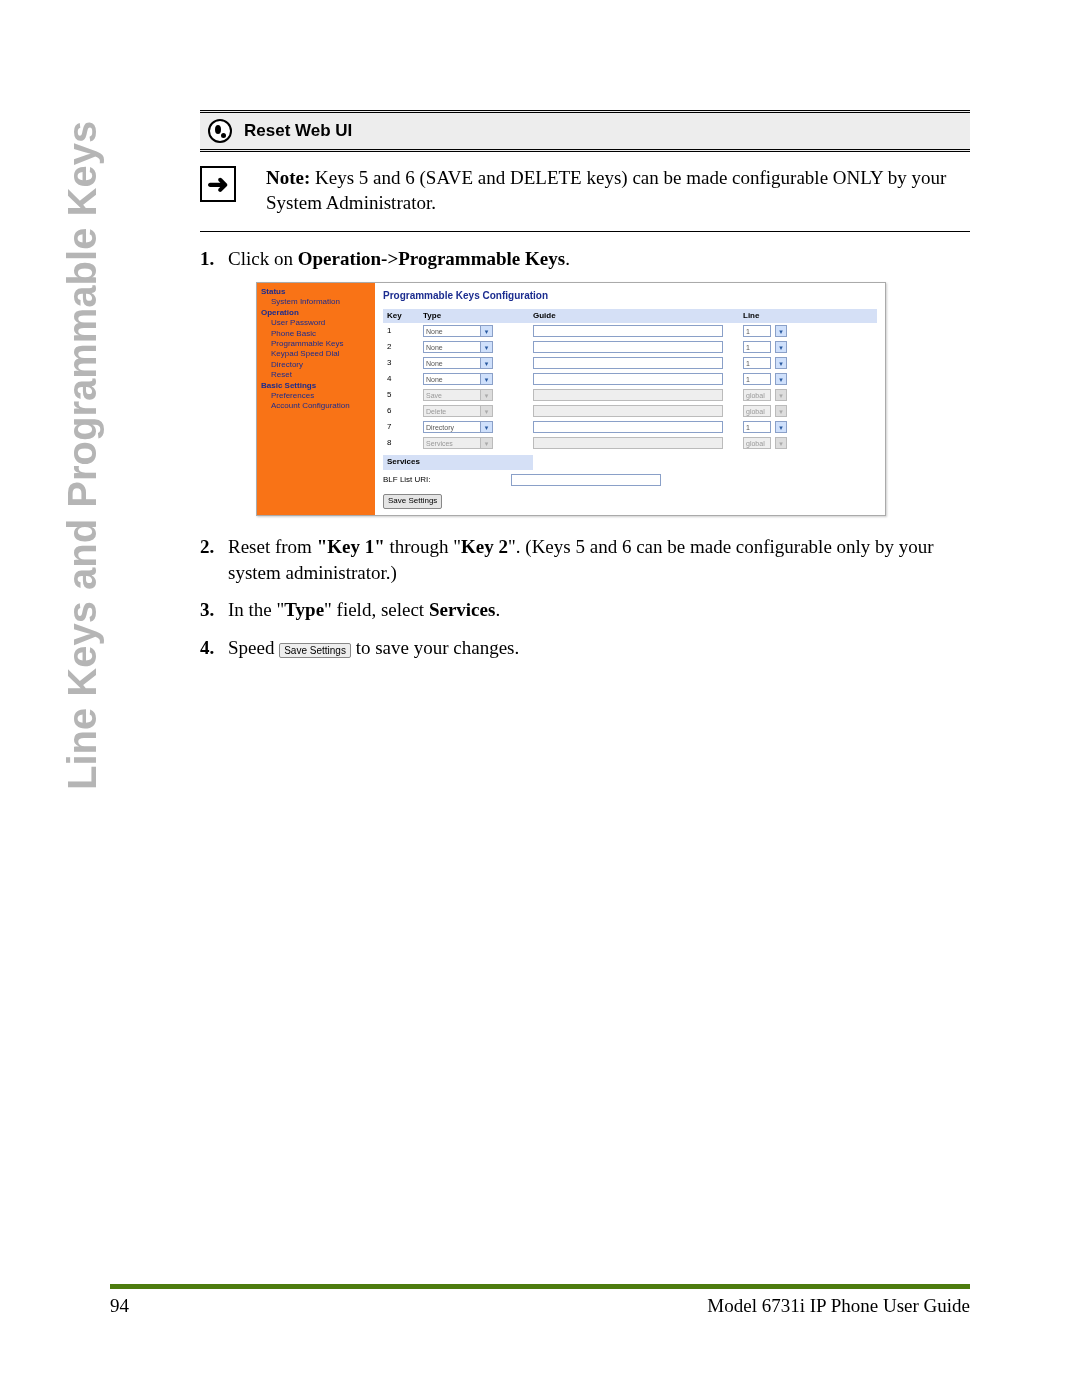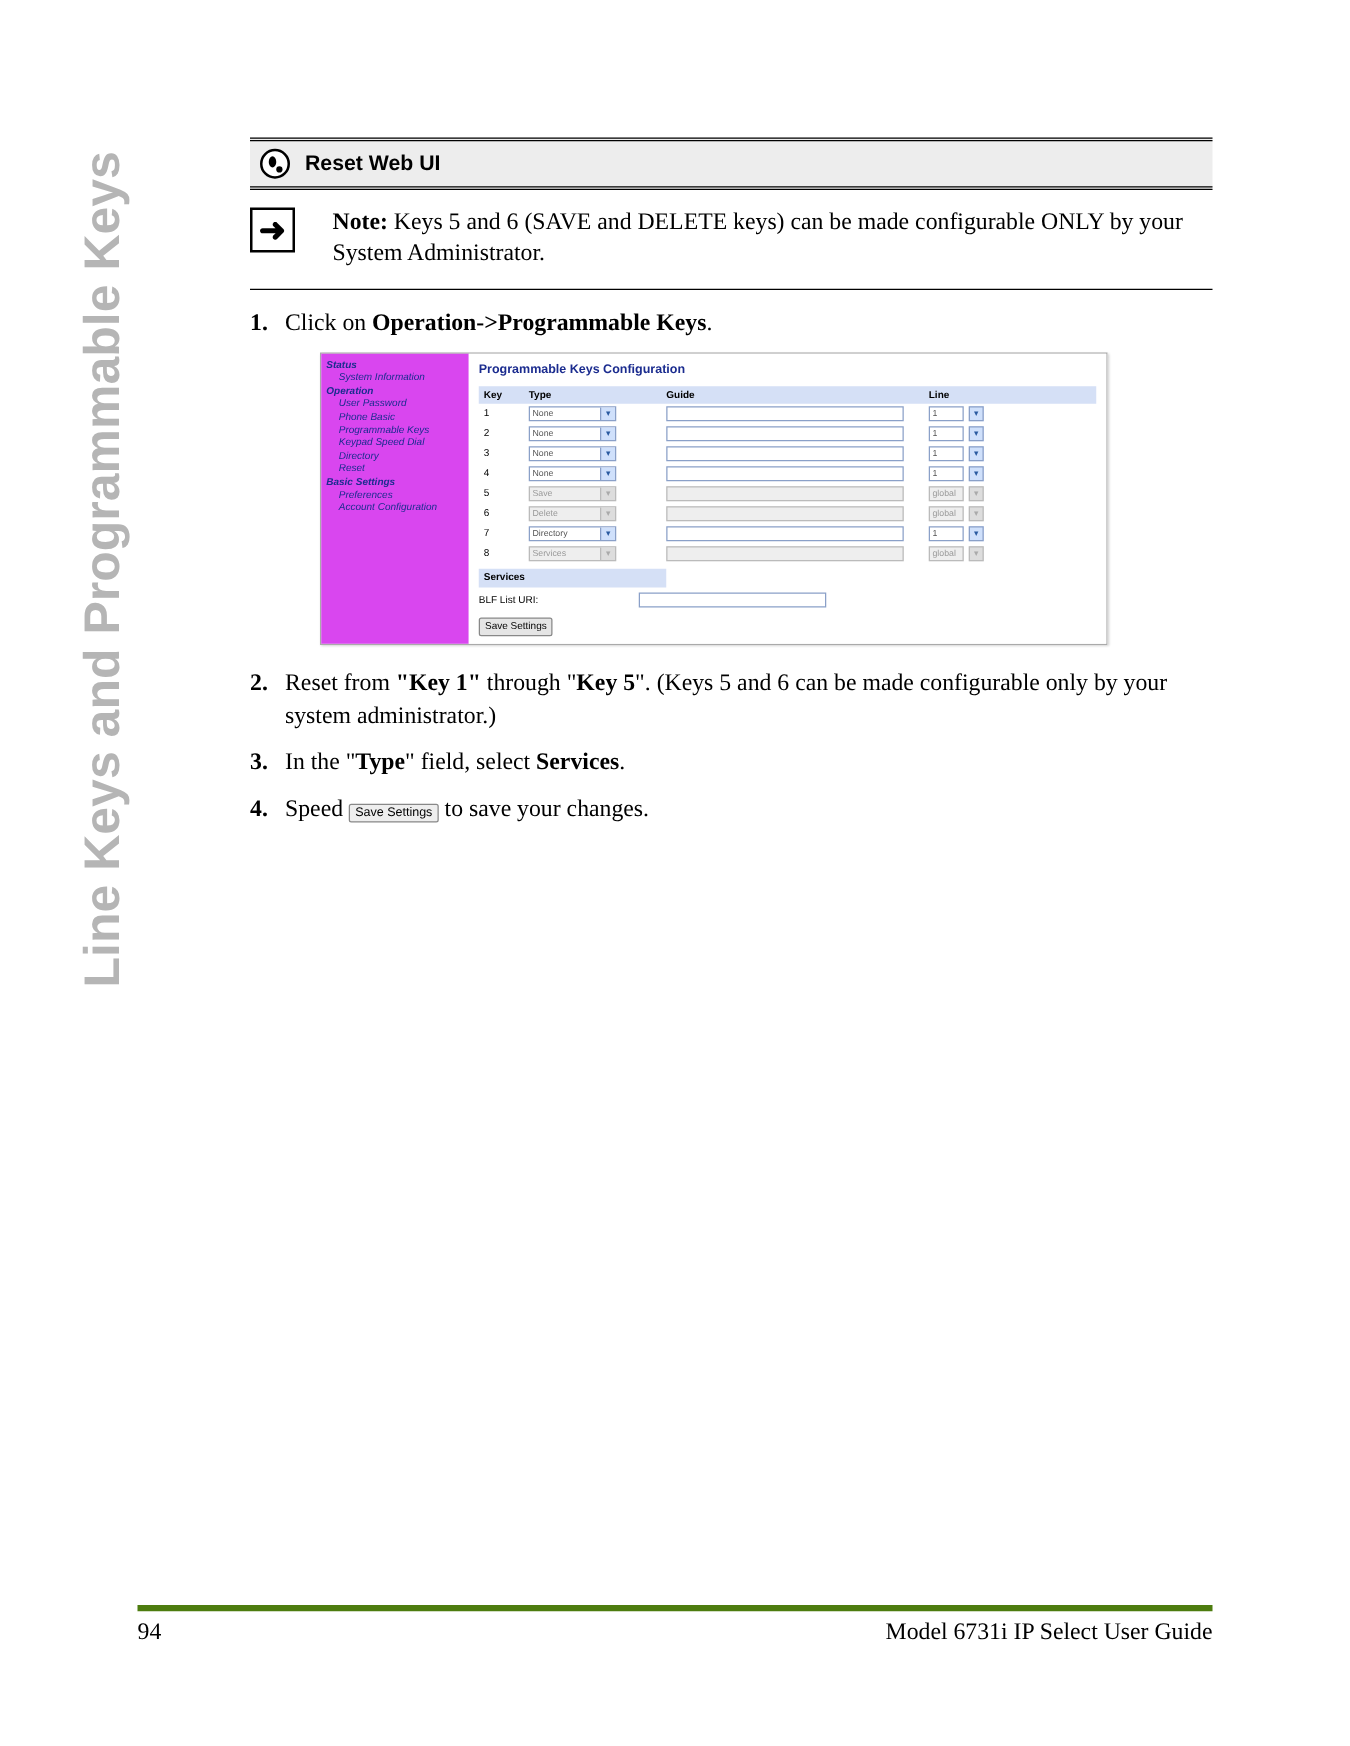--- a/index.html
+++ b/index.html
@@ -124,25 +124,24 @@
   .screenshot-frame {
     border: 1px solid #aaa;
     margin: 10px 0 18px 28px;
     width: 630px;
     box-shadow: 1px 1px 2px rgba(0,0,0,0.2);
     font-family: Arial, Helvetica, sans-serif;
     display: flex;
   }
   .ss-nav {
     width: 118px;
-    background: #d946ef;
+    background: #f97316;
     font-size: 8px;
     padding: 4px 2px 4px 4px;
     line-height: 1.3;
-    font-style: italic;
   }
   .ss-nav .hdr { color: #1b2c8f; font-weight: bold; }
   .ss-nav .sub { color: #1b2c8f; padding-left: 10px; }
   .ss-main {
     flex: 1;
     background: #fff;
     padding: 6px 8px;
     font-size: 8px;
   }
   .ss-title {
@@ -419,30 +418,30 @@
           <div class="ss-blf-row">
             <span>BLF List URI:</span>
             <span class="blf-input"></span>
           </div>
           <span class="ss-save-btn">Save Settings</span>
         </div>
       </div>
     </li>
 
     <li>
-      <span>Reset from </span><b>"Key 1"</b><span> through "</span><b>Key 5</b><span>". (Keys 5 and 6 can be made configurable only by your system administrator.)</span>
+      <span>Reset from </span><b>"Key 1"</b><span> through "</span><b>Key 2</b><span>". (Keys 5 and 6 can be made configurable only by your system administrator.)</span>
     </li>
 
     <li>
       <span>In the "</span><b>Type</b><span>" field, select </span><b>Services</b><span>.</span>
     </li>
 
     <li>
       <span>Speed </span><span class="inline-save-btn">Save Settings</span><span> to save your changes.</span>
     </li>
   </ol>
 
   <div class="footer">
     <span>94</span>
-    <span>Model 6731i IP Select User Guide</span>
+    <span>Model 6731i IP Phone User Guide</span>
   </div>
 
 </div>
 
 </body></html>

